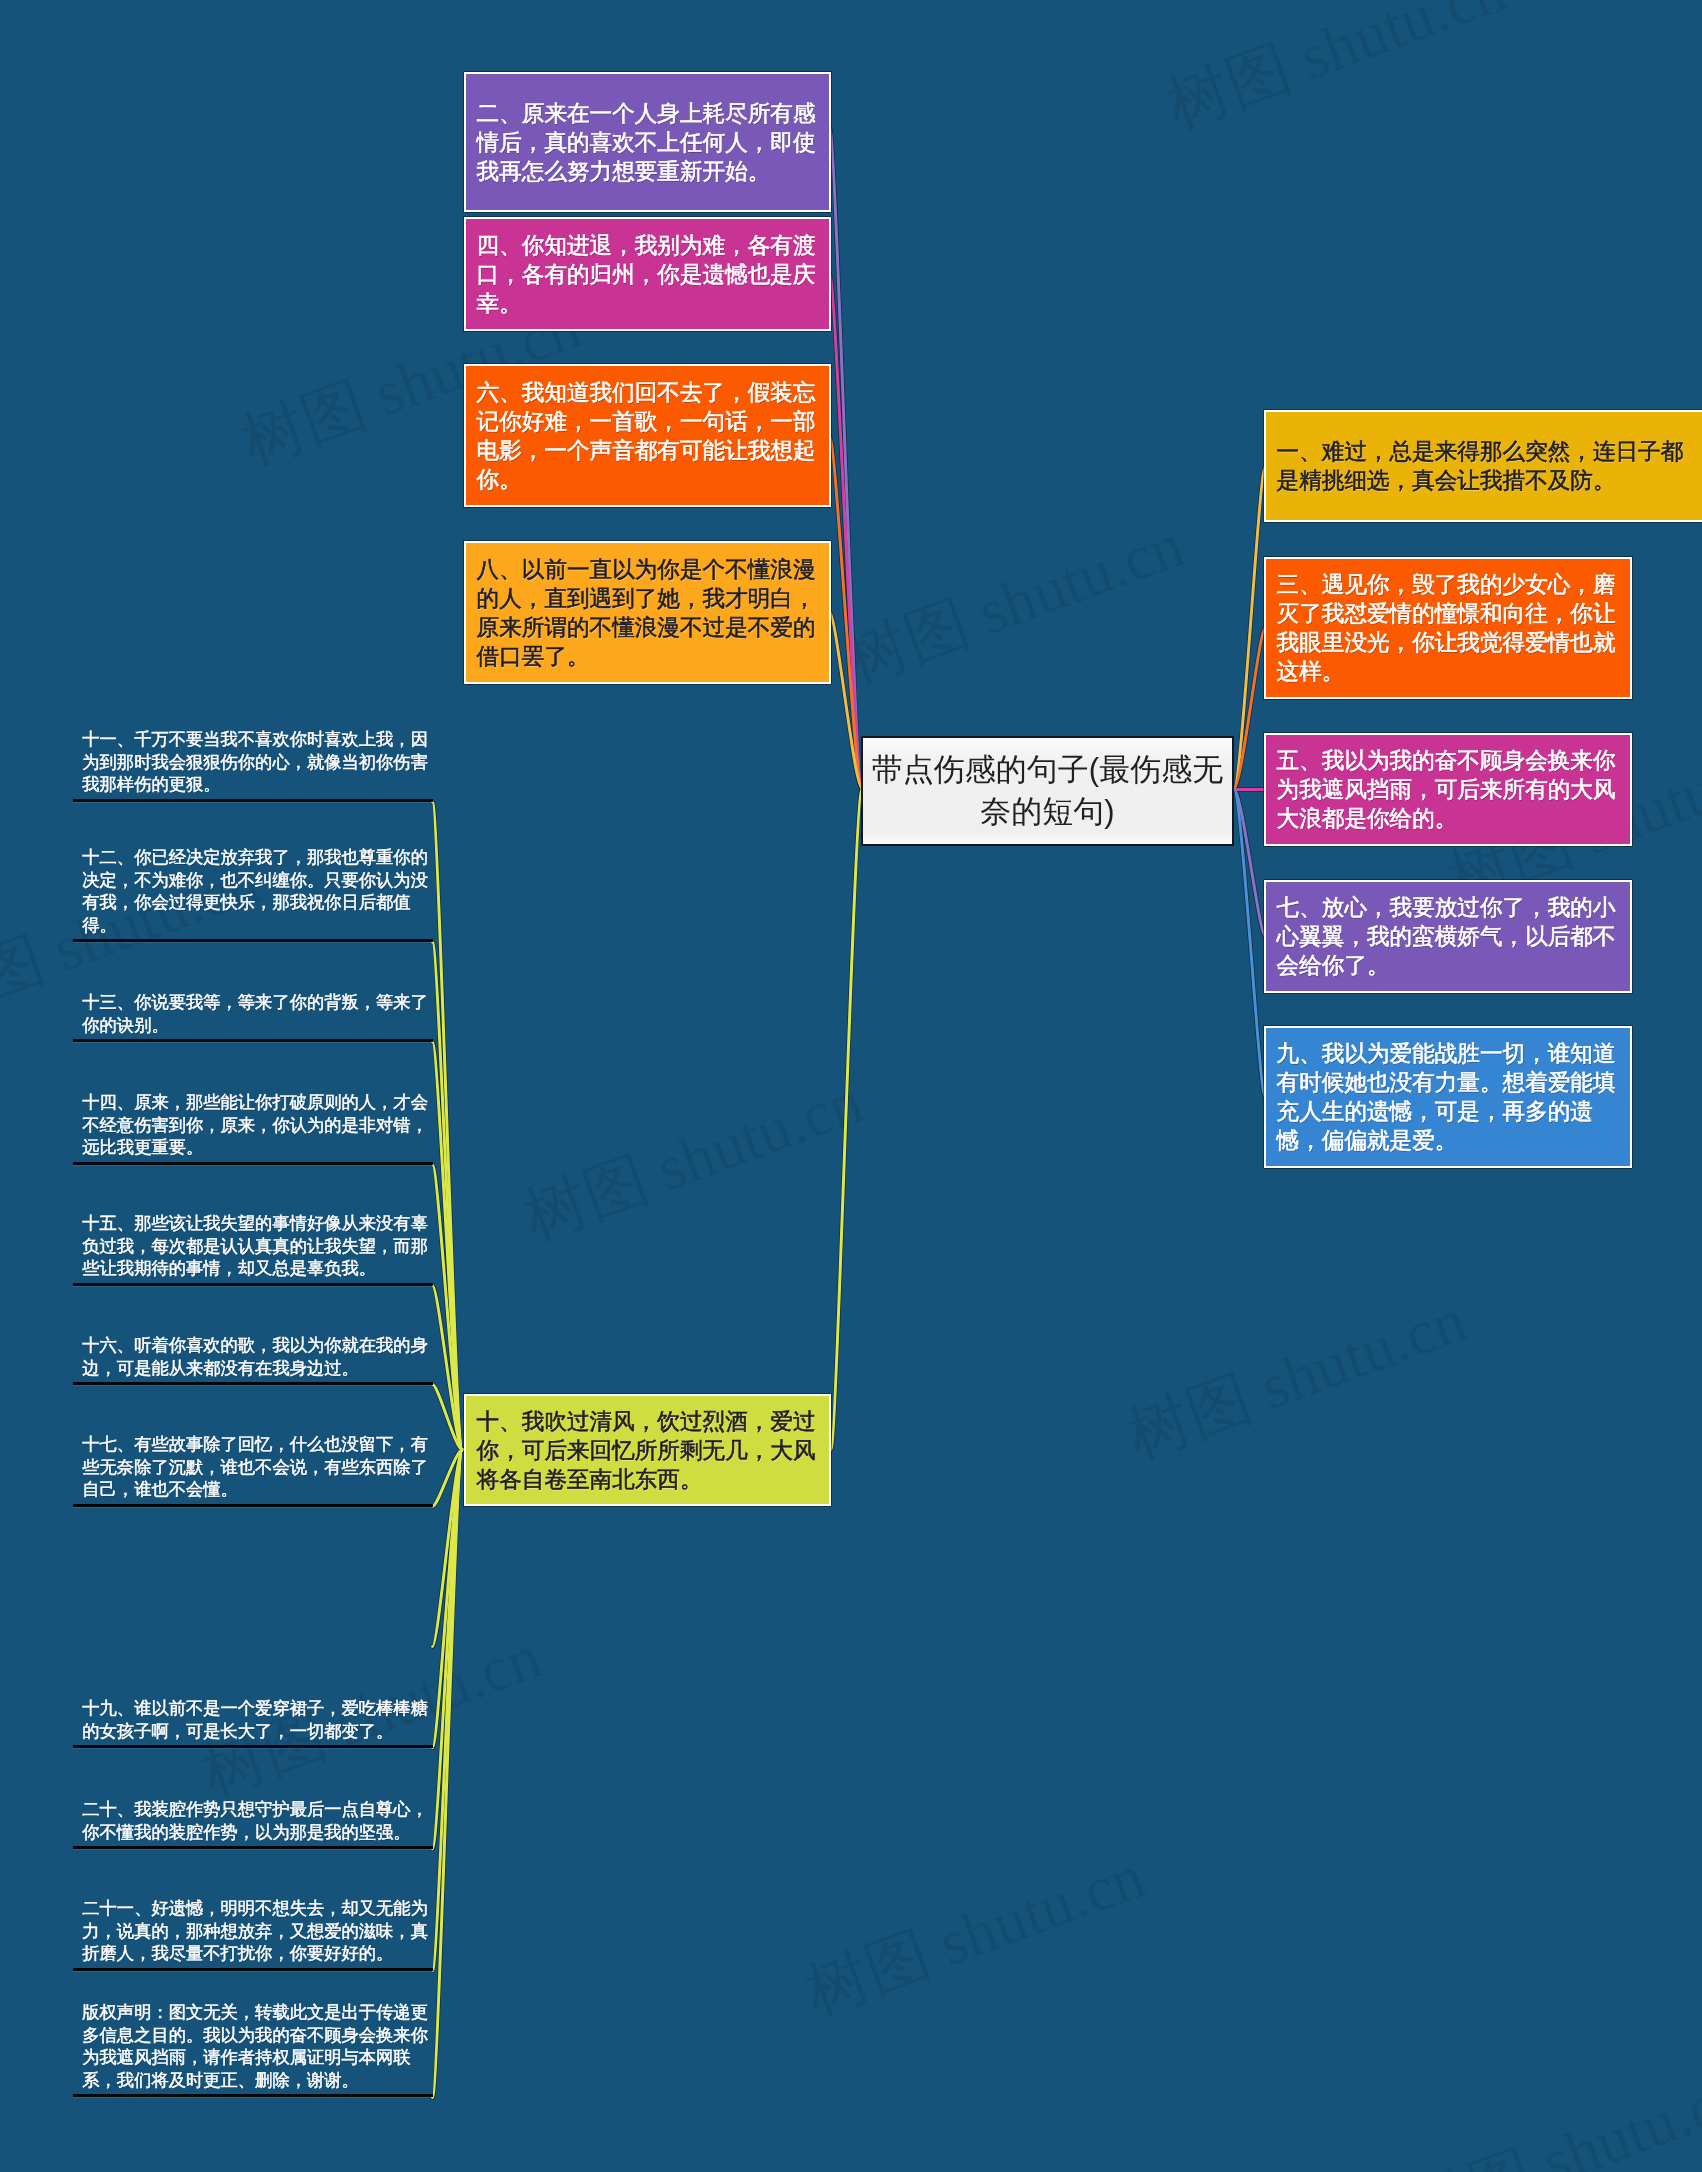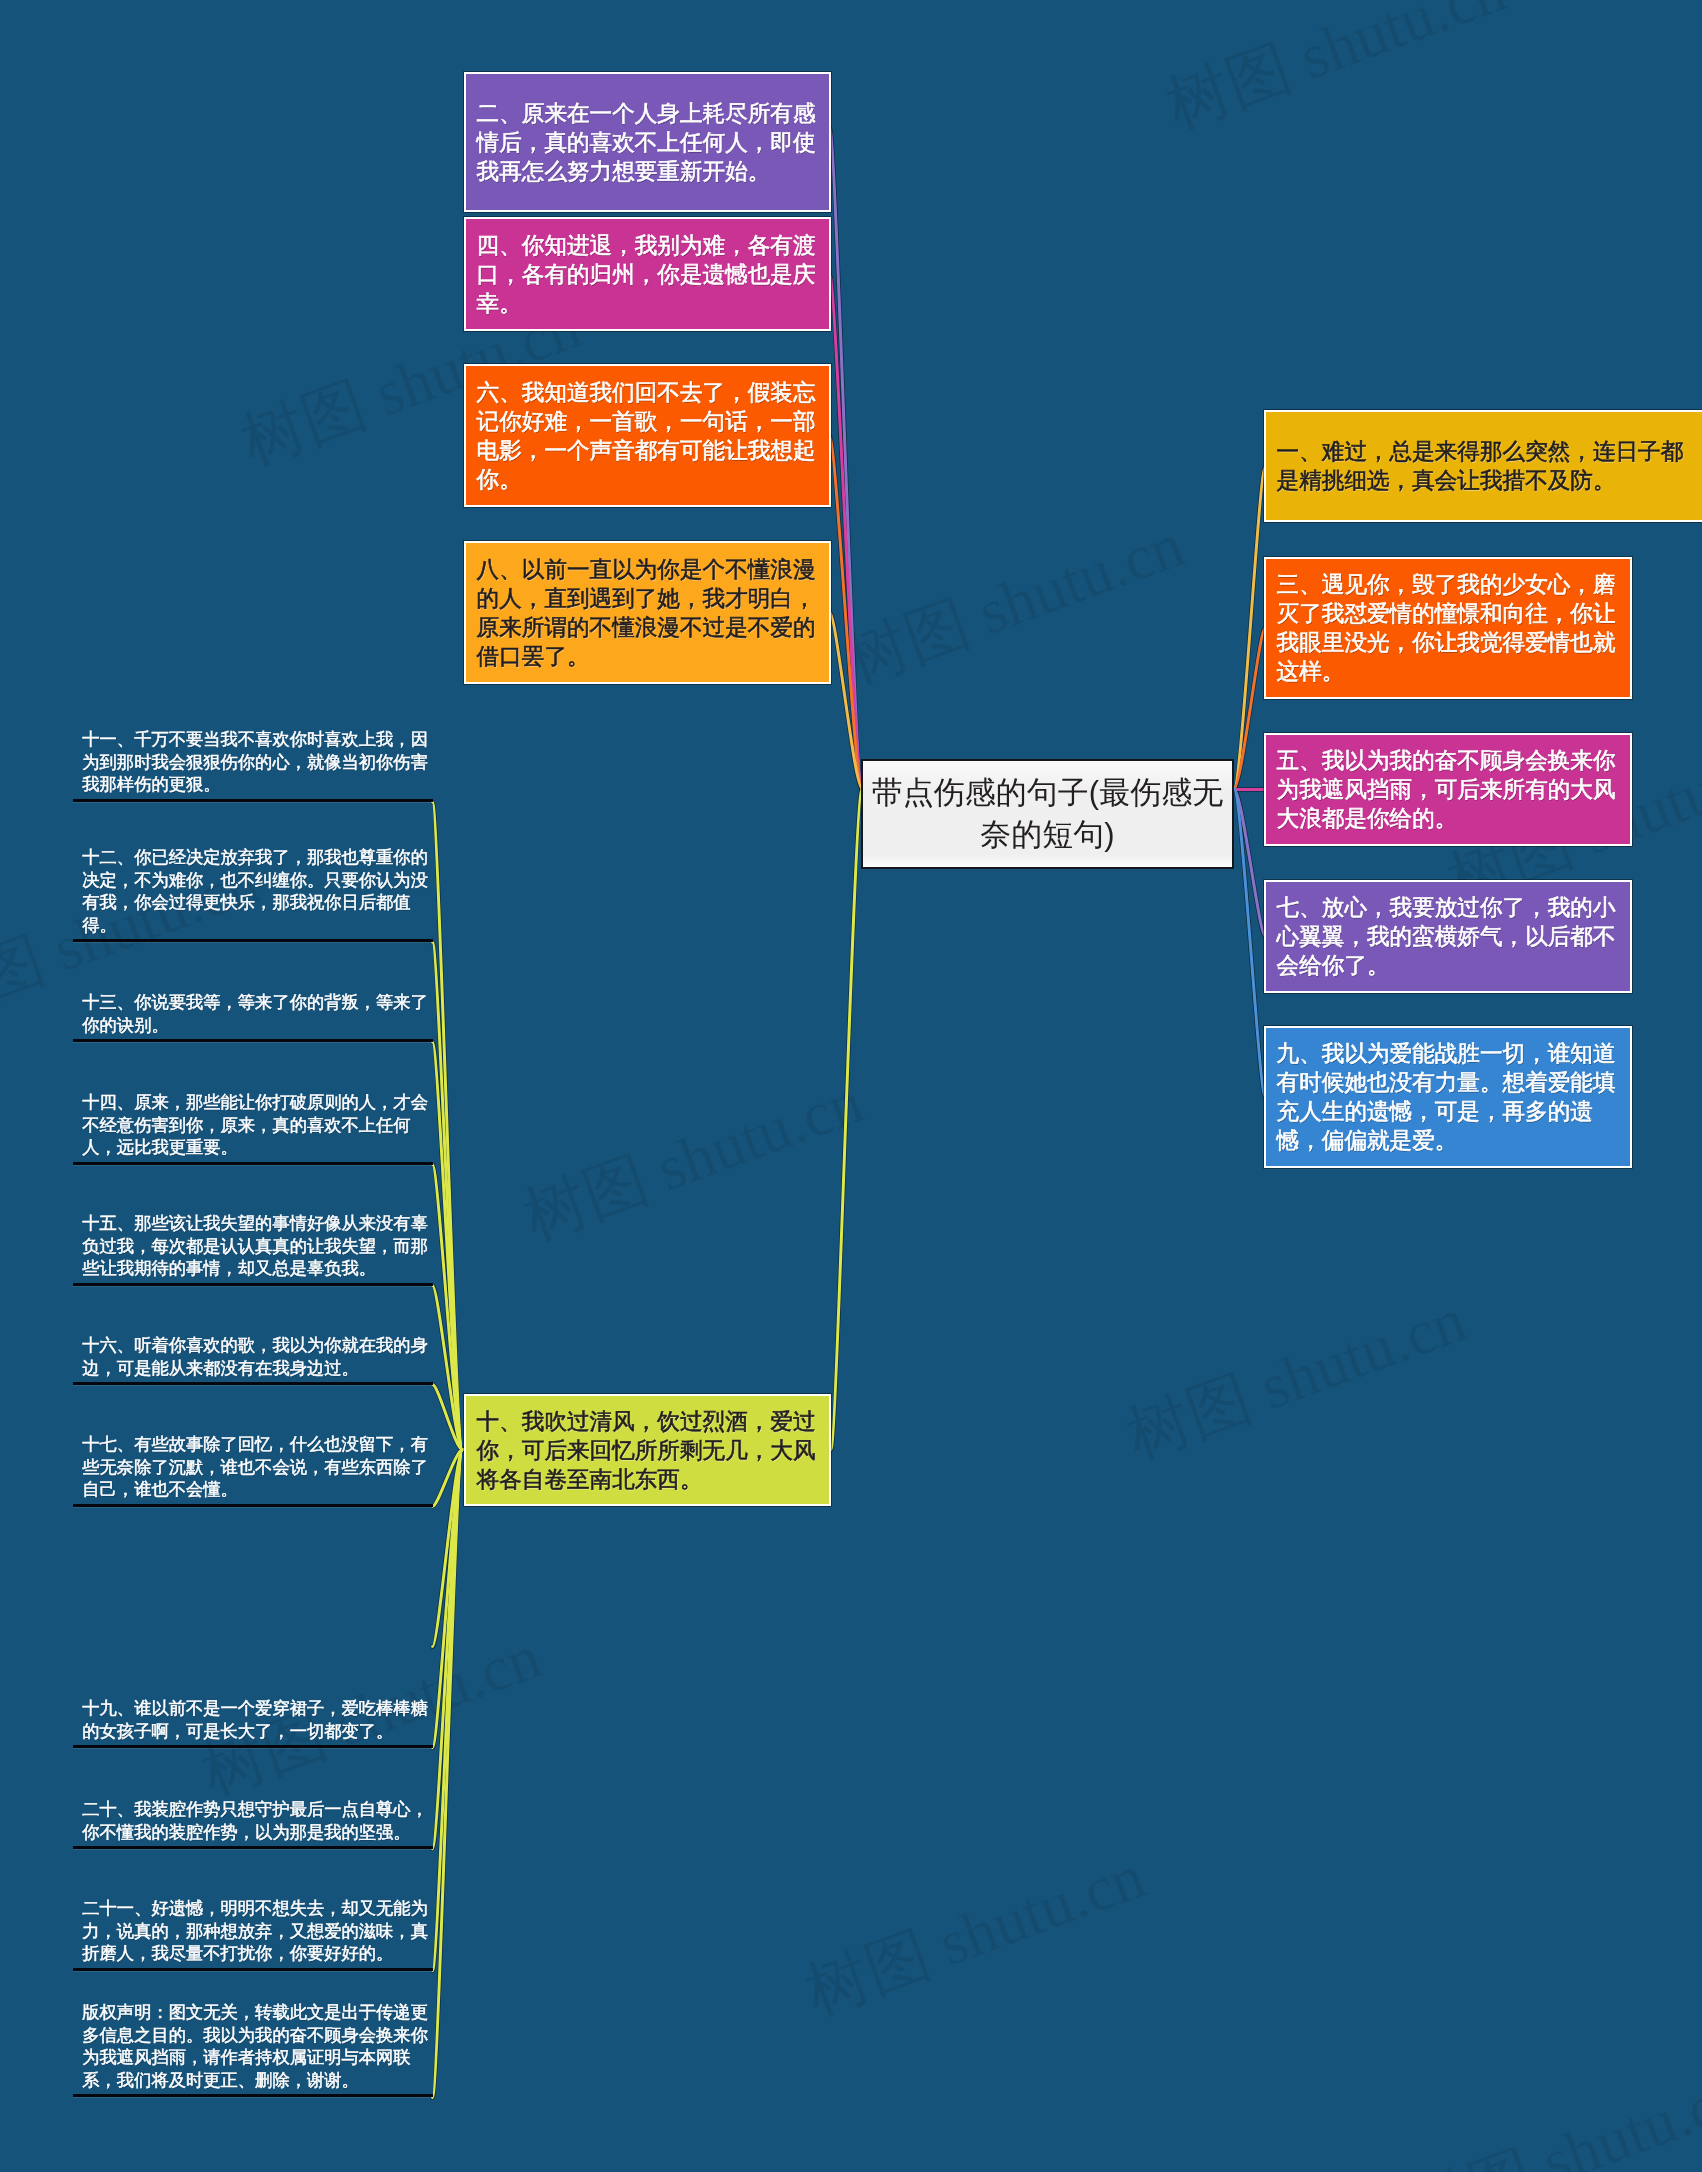--- a/index.html
+++ b/index.html
@@ -29,21 +29,21 @@
     width:100%;
   }
   .node.light .txt{color:#231f20;-webkit-text-stroke:0.6px #231f20;text-shadow:0.7px 0.7px 0 rgba(255,255,255,.45);}
   .node.dark .txt{color:#ffffff;-webkit-text-stroke:0.6px #ffffff;text-shadow:0.7px 0.7px 0 rgba(0,0,0,.35);}
   
   .center-node{
     position:absolute;
     box-sizing:border-box;
     background:linear-gradient(180deg,#FAFAFA 0%,#F0F0F1 26%,#EFEFF0 88%,#FCFCFC 100%);
     border:2px solid #15171d;
-    display:flex;align-items:center;justify-content:center;margin-top:23px;
+    display:flex;align-items:center;justify-content:center;
   }
   .center-node .txt{
     font-size:31px;line-height:42px;color:#231f20;text-align:center;
   }
   
   .leaf{
     position:absolute;
     box-sizing:border-box;
   }
   .leaf .txt{
@@ -171,21 +171,21 @@
   </div>
   <div class="leaf" style="left:73px;top:846px;width:360px;height:96px;">
     <div class="txt">十二、你已经决定放弃我了，那我也尊重你的决定，不为难你，也不纠缠你。只要你认为没有我，你会过得更快乐，那我祝你日后都值得。</div>
     <div class="rule" style="width:360px;"></div>
   </div>
   <div class="leaf" style="left:73px;top:991px;width:360px;height:51px;">
     <div class="txt">十三、你说要我等，等来了你的背叛，等来了你的诀别。</div>
     <div class="rule" style="width:360px;"></div>
   </div>
   <div class="leaf" style="left:73px;top:1091px;width:360px;height:74px;">
-    <div class="txt">十四、原来，那些能让你打破原则的人，才会不经意伤害到你，原来，真的喜欢不上任何人，远比我更重要。</div>
+    <div class="txt">十四、原来，那些能让你打破原则的人，才会不经意伤害到你，原来，你认为的是非对错，远比我更重要。</div>
     <div class="rule" style="width:360px;"></div>
   </div>
   <div class="leaf" style="left:73px;top:1212px;width:360px;height:74px;">
     <div class="txt">十五、那些该让我失望的事情好像从来没有辜负过我，每次都是认认真真的让我失望，而那些让我期待的事情，却又总是辜负我。</div>
     <div class="rule" style="width:360px;"></div>
   </div>
   <div class="leaf" style="left:73px;top:1334px;width:360px;height:51px;">
     <div class="txt">十六、听着你喜欢的歌，我以为你就在我的身边，可是能从来都没有在我身边过。</div>
     <div class="rule" style="width:360px;"></div>
   </div>

